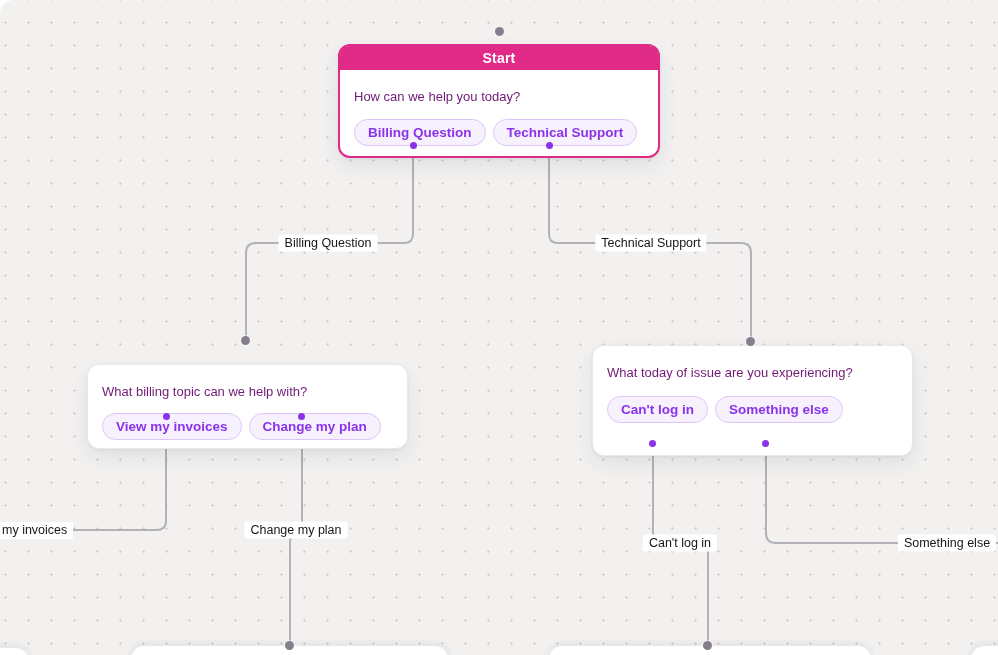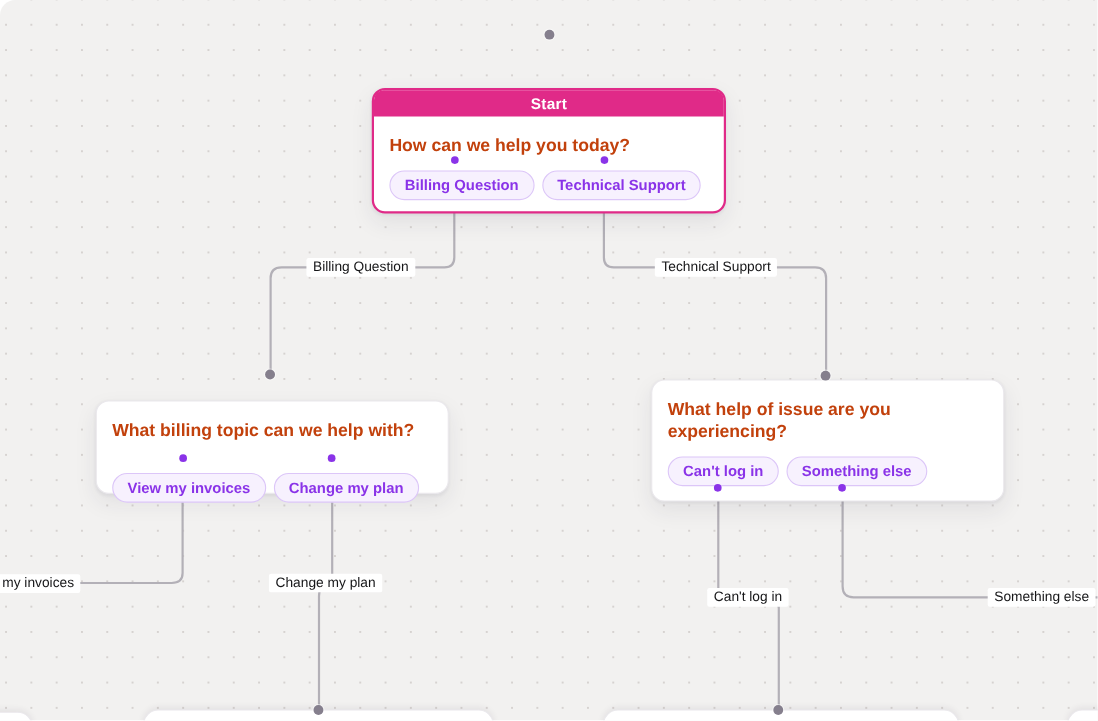--- a/index.html
+++ b/index.html
@@ -13,28 +13,28 @@
     border-top-left-radius:14px;
   }
   .edges{position:absolute;left:0;top:0;width:998px;height:655px;pointer-events:none;}
   .edges path{fill:none;stroke:#b3b0b7;stroke-width:2;}
   .node{
     position:absolute;background:#ffffff;border-radius:12px;
     border:1px solid #eae8ec;
     box-shadow:0 1px 3px rgba(40,35,60,.06),0 8px 20px rgba(40,35,60,.08);
     box-sizing:border-box;
   }
-  .node.start{border:2px solid #e02a88;margin-top:36px;}
+  .node.start{border:2px solid #e02a88;}
   .node-header{
     background:#e02a88;color:#ffffff;font-size:14px;font-weight:700;
     text-align:center;line-height:24px;height:24px;
     border-radius:9px 9px 0 0;letter-spacing:.2px;
   }
   .node-body{padding:17px 14px 0 14px;}
-  .question{font-size:16px;font-weight:700;color:#c2410c;line-height:19.5px;}
+  .question{font-size:13px;font-weight:400;color:#701a75;line-height:19.5px;}
   .chips{display:flex;gap:7px;margin-top:12px;}
   .chip{
     display:inline-block;background:#f7f1fe;border:1.5px solid #dcc6f8;color:#8a33e8;
     border-radius:999px;font-size:13.5px;font-weight:700;line-height:25px;height:25px;
     padding:0 13px;white-space:nowrap;box-sizing:content-box;
   }
   .edge-label{
     position:absolute;background:#ffffff;color:#161618;font-size:12.5px;font-weight:500;
     line-height:15px;padding:1px 6px;white-space:nowrap;border-radius:2px;
   }
@@ -78,30 +78,30 @@
         <div class="chips">
           <span class="chip">Billing Question</span>
           <span class="chip">Technical Support</span>
         </div>
       </div>
     </div>
 
     <div class="node" style="left:87px;top:364px;width:321px;height:85px;">
       <div class="node-body">
         <div class="question">What billing topic can we help with?</div>
-        <div class="chips" style="margin-top:28px;">
+        <div class="chips" style="margin-top:11px;">
           <span class="chip">View my invoices</span>
           <span class="chip">Change my plan</span>
         </div>
       </div>
     </div>
 
     <div class="node" style="left:592px;top:345px;width:321px;height:111px;">
       <div class="node-body">
-        <div class="question" style="width:278px;">What help of issue are you experiencing?</div>
+        <div class="question" style="width:278px;">What today of issue are you experiencing?</div>
         <div class="chips" style="margin-top:13px;">
           <span class="chip">Can't log in</span>
           <span class="chip">Something else</span>
         </div>
       </div>
     </div>
 
     <div class="stub-node" style="left:-80px;top:647px;width:108px;"></div>
     <div class="stub-node" style="left:130px;top:645px;width:317px;"></div>
     <div class="stub-node" style="left:548px;top:645px;width:322px;"></div>

